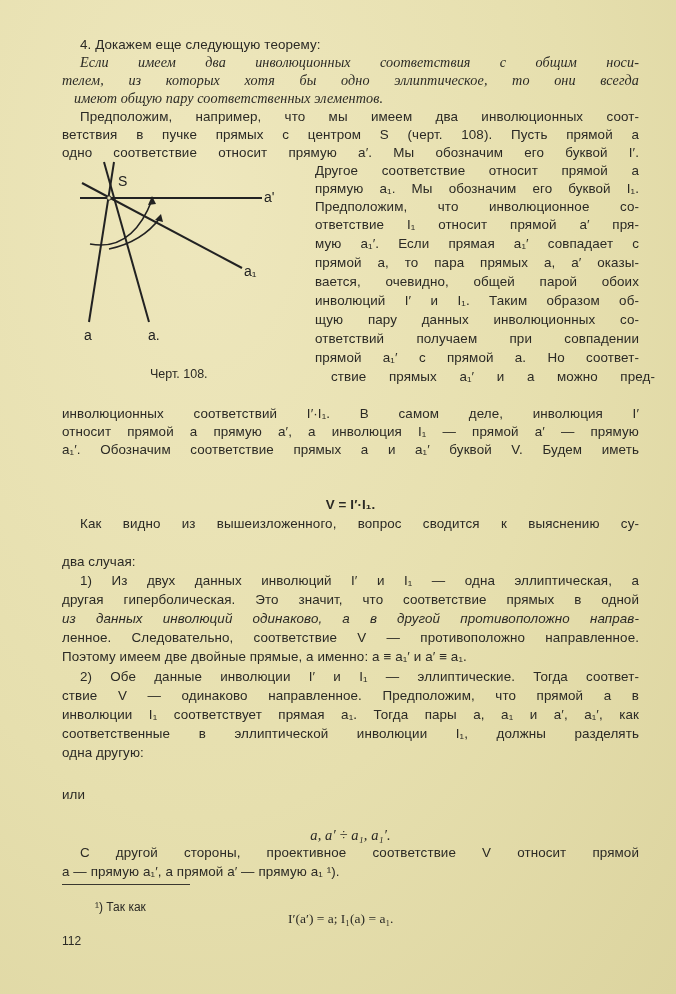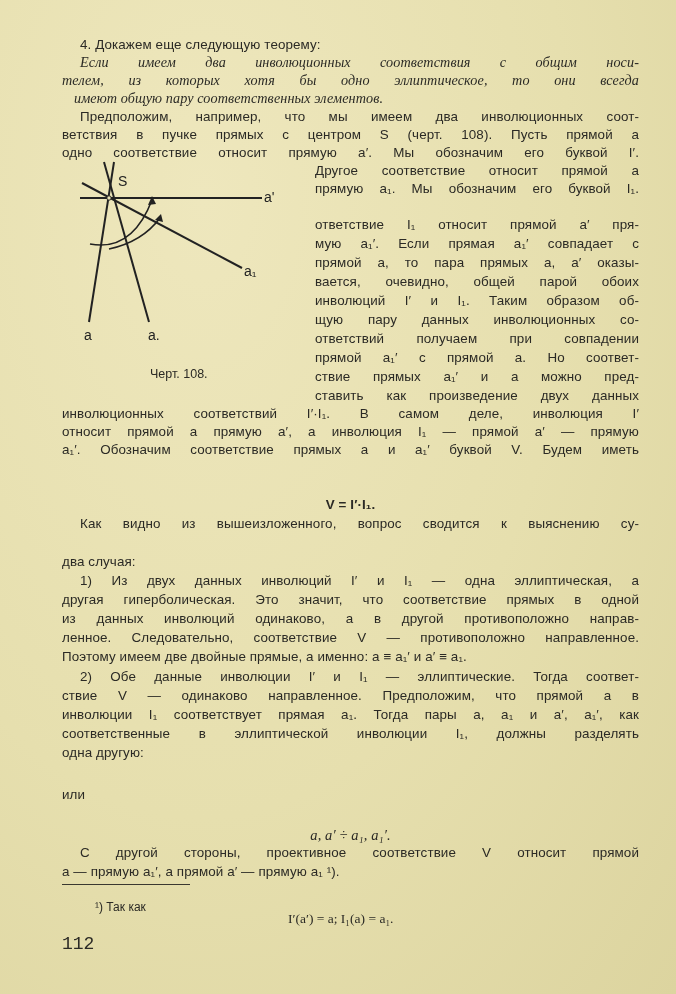--- a/index.html
+++ b/index.html
@@ -21,21 +21,21 @@
   .line.noj { text-align:left; text-align-last:left; }
   .line.center { text-align:center; text-align-last:center;margin-top:21px; }
   .it { font-family:"Liberation Serif", serif; font-style:italic; font-size:14.5px; }
   .thm { font-family:"Liberation Serif", serif; font-style:italic; font-size:14.2px; }
   .b { font-weight:bold; }
   .narrow { left:315px; width:324px; }
   .fig { position:absolute; left:62px; top:160px; width:250px; height:205px; }
   .caption { position:absolute; left:150px; top:367px; font-size:12.5px; font-family:"Liberation Sans", sans-serif; }
   .fnrule { position:absolute; left:62px; top:884px; width:128px; height:1px; background:#3a3830; }
   .foot { position:absolute; font-size:12px; }
-  .pagenum { position:absolute; left:62px; top:934px; font-size:18px;font-family:Liberation Mono, monospace; }
+  .pagenum { position:absolute; left:62px; top:934px; font-size:12px; }
 </style>
 </head>
 <body>
 
 <div class="page">
 
   <div class="line noj" style="top:35px;left:80px;width:540px;">4. Докажем еще следующую теорему:</div>
   <div class="line thm" style="top:53px;left:80px;width:559px;">Если имеем два инволюционных соответствия с общим носи-</div>
   <div class="line thm" style="top:71px;">телем, из которых хотя бы одно эллиптическое, то они всегда</div>
   <div class="line thm noj" style="top:89px;margin-left:12px;">имеют общую пару соответственных элементов.</div>
@@ -66,43 +66,43 @@
     <text x="56" y="26" font-size="14" font-family="Liberation Sans, sans-serif" fill="#222">S</text>
     <text x="202" y="42" font-size="14" font-family="Liberation Sans, sans-serif" fill="#222">a'</text>
     <text x="182" y="116" font-size="14" font-family="Liberation Sans, sans-serif" fill="#222">a₁</text>
     <text x="22" y="180" font-size="14" font-family="Liberation Sans, sans-serif" fill="#222">a</text>
     <text x="86" y="180" font-size="14" font-family="Liberation Sans, sans-serif" fill="#222">a.</text>
   </svg>
   <div class="caption">Черт. 108.</div>
 
   <div class="line narrow" style="top:161px;">Другое соответствие относит прямой a</div>
   <div class="line narrow" style="top:179px;">прямую a₁. Мы обозначим его буквой I₁.</div>
+  <div class="line narrow" style="top:197px;">Предположим, что инволюционное со-</div>
   <div class="line narrow" style="top:215px;">ответствие I₁ относит прямой a′ пря-</div>
   <div class="line narrow" style="top:234px;">мую a₁′. Если прямая a₁′ совпадает с</div>
   <div class="line narrow" style="top:253px;">прямой a, то пара прямых a, a′ оказы-</div>
   <div class="line narrow" style="top:272px;">вается, очевидно, общей парой обоих</div>
   <div class="line narrow" style="top:291px;">инволюций I′ и I₁. Таким образом об-</div>
   <div class="line narrow" style="top:310px;">щую пару данных инволюционных со-</div>
   <div class="line narrow" style="top:329px;">ответствий получаем при совпадении</div>
   <div class="line narrow" style="top:348px;">прямой a₁′ с прямой a. Но соответ-</div>
-  <div class="line narrow" style="top:367px;">ствие прямых a₁′ и a можно пред-</div>
-  <div class="line narrow" style="top:386px;">ставить как произведение двух данных</div>
+  <div class="line narrow" style="top:367px;margin-left:16px;">ствие прямых a₁′ и a можно пред-</div>
 
   <div class="line" style="top:404px;">инволюционных соответствий I′·I₁. В самом деле, инволюция I′</div>
   <div class="line" style="top:422px;">относит прямой a прямую a′, а инволюция I₁ — прямой a′ — прямую</div>
   <div class="line" style="top:440px;">a₁′. Обозначим соответствие прямых a и a₁′ буквой V. Будем иметь</div>
 
   <div class="line center b" style="top:474px;">V = I′·I₁.</div>
 
   <div class="line" style="top:514px;left:80px;width:559px;">Как видно из вышеизложенного, вопрос сводится к выяснению су-</div>
   <div class="line noj" style="top:552px;">два случая:</div>
 
   <div class="line" style="top:571px;left:80px;width:559px;">1) Из двух данных инволюций I′ и I₁ — одна эллиптическая, а</div>
   <div class="line" style="top:590px;">другая гиперболическая. Это значит, что соответствие прямых в одной</div>
-  <div class="line" style="top:609px;">из данных инволюций одинаково, а в другой противоположно направ-</div>
+  <div class="line" style="top:609px;font-style:italic;">из данных инволюций одинаково, а в другой противоположно направ-</div>
   <div class="line" style="top:628px;">ленное. Следовательно, соответствие V — противоположно направленное.</div>
   <div class="line noj" style="top:647px;">Поэтому имеем две двойные прямые, а именно: a ≡ a₁′ и a′ ≡ a₁.</div>
 
   <div class="line" style="top:667px;left:80px;width:559px;">2) Обе данные инволюции I′ и I₁ — эллиптические. Тогда соответ-</div>
   <div class="line" style="top:686px;">ствие V — одинаково направленное. Предположим, что прямой a в</div>
   <div class="line" style="top:705px;">инволюции I₁ соответствует прямая a₁. Тогда пары a, a₁ и a′, a₁′, как</div>
   <div class="line" style="top:724px;">соответственные в эллиптической инволюции I₁, должны разделять</div>
   <div class="line noj" style="top:743px;">одна другую:</div>
 
   <div class="line noj" style="top:785px;">или</div>

